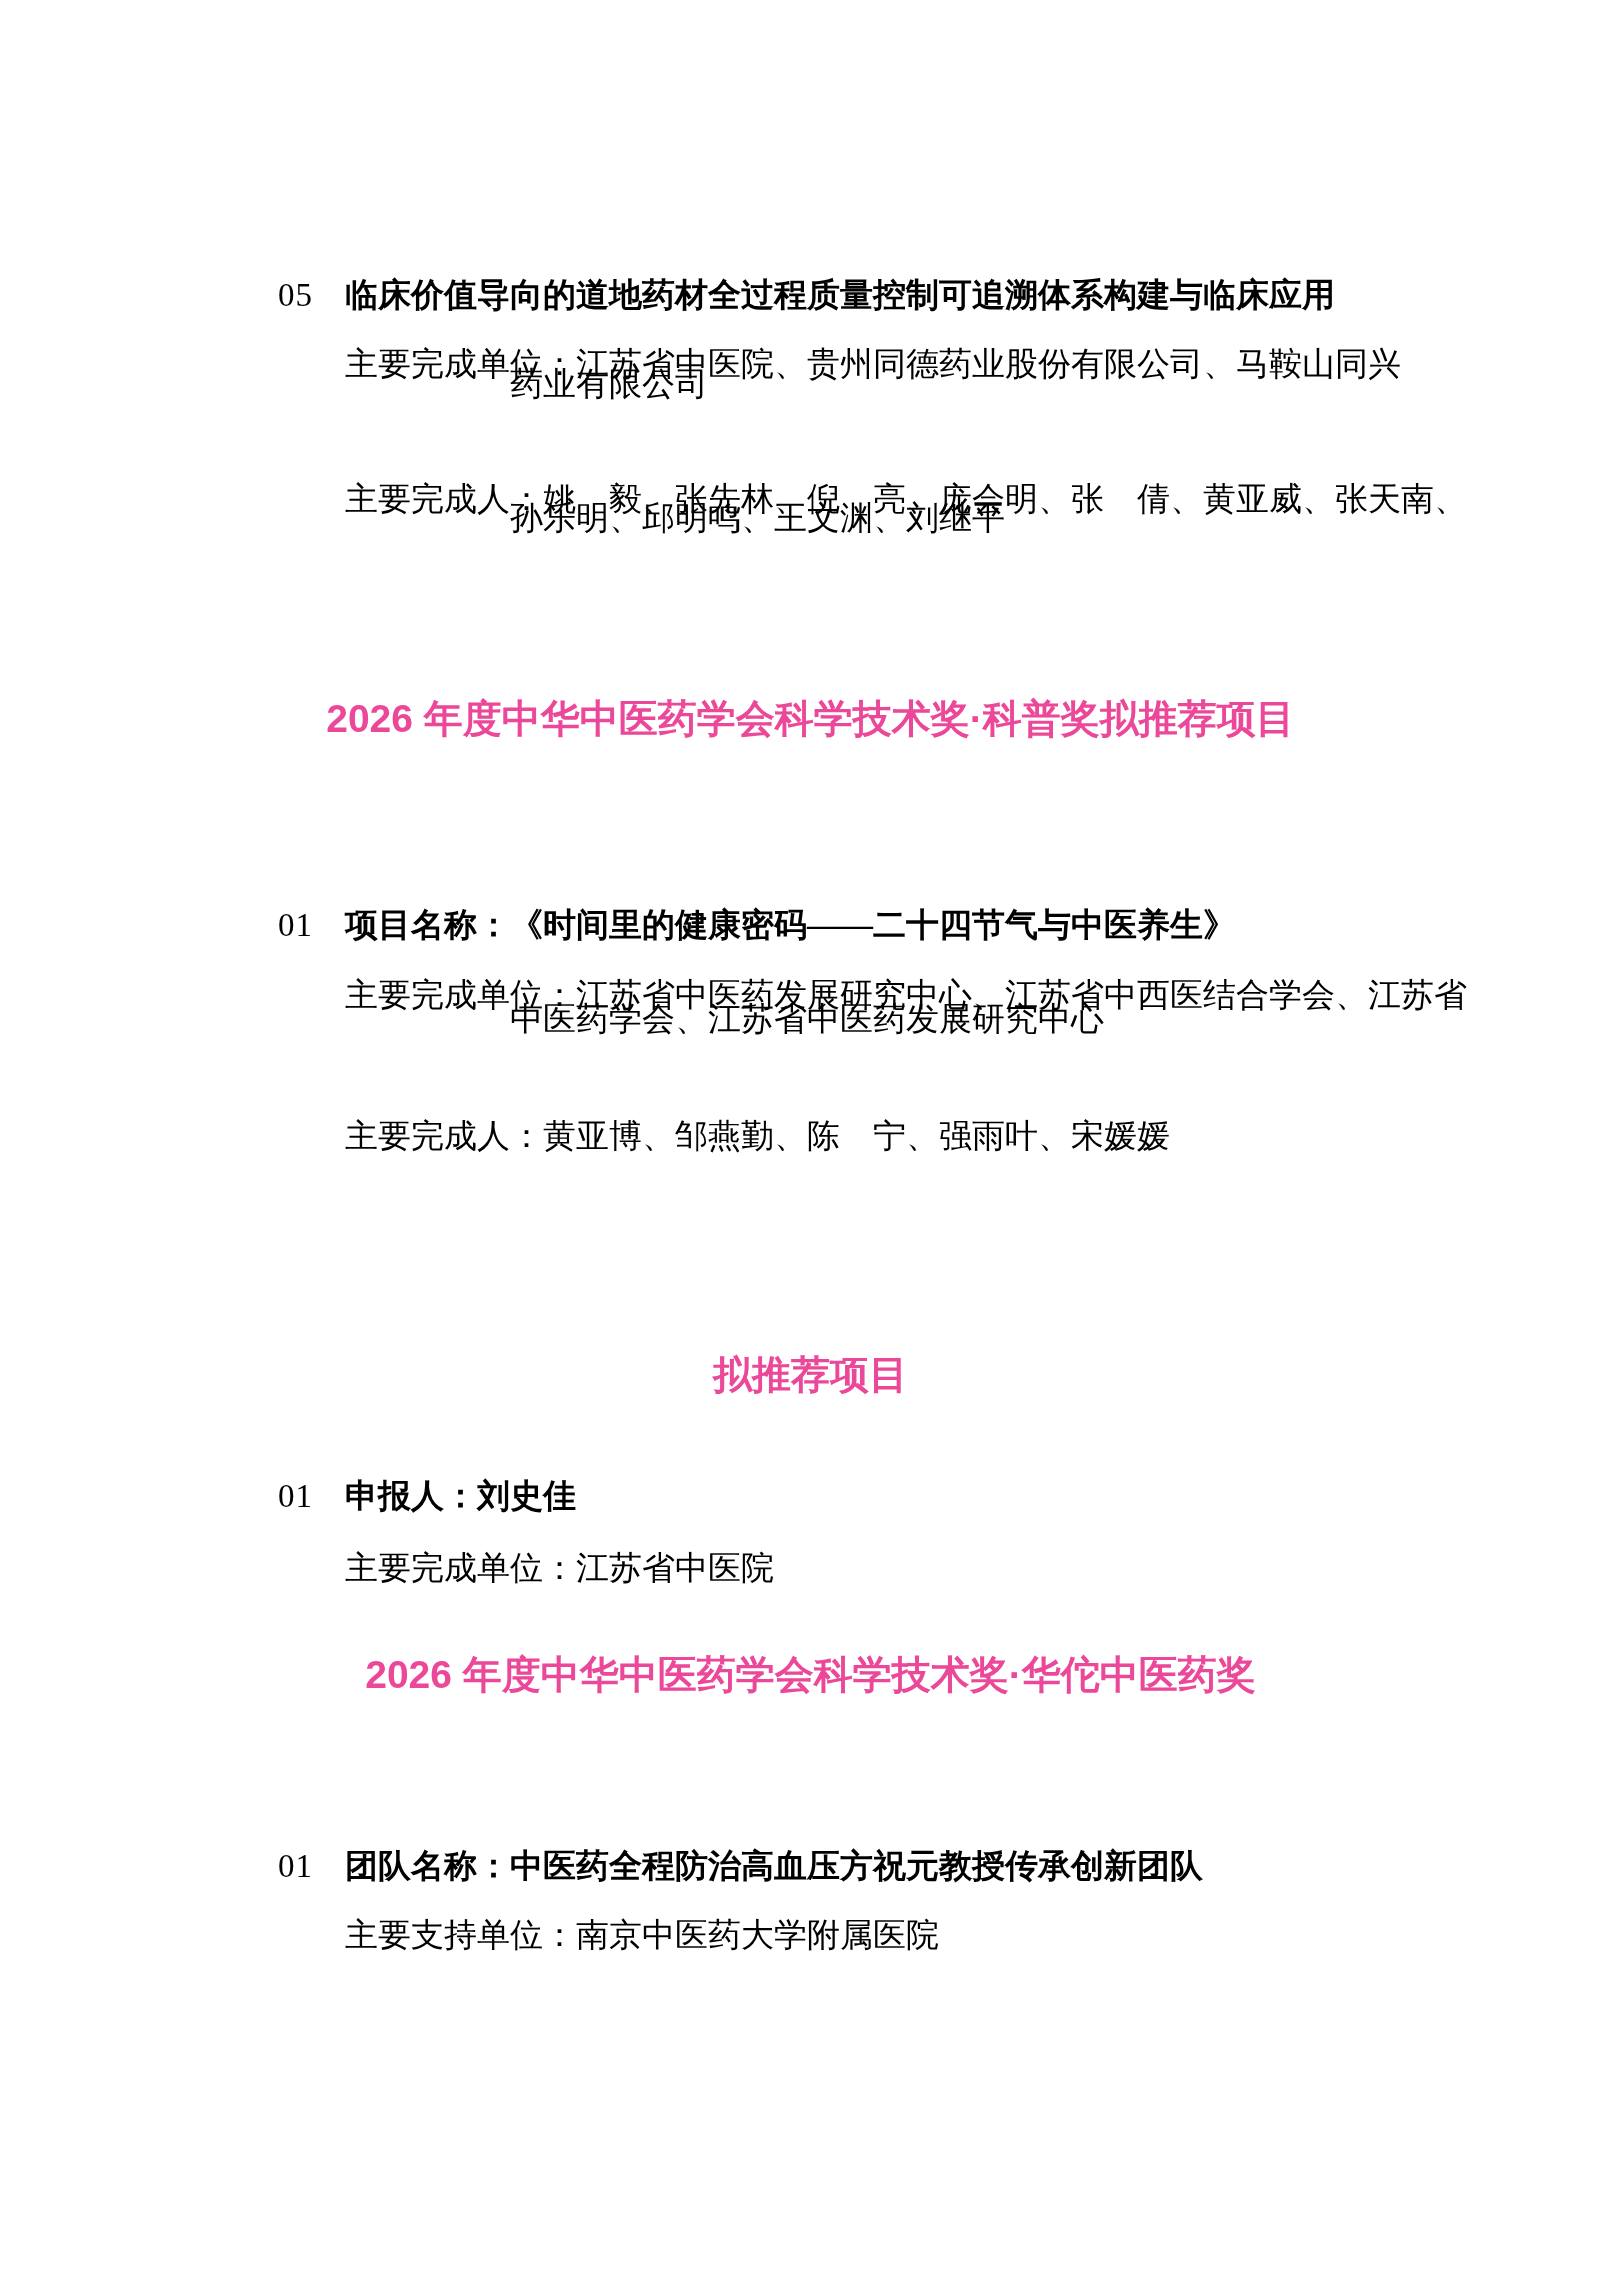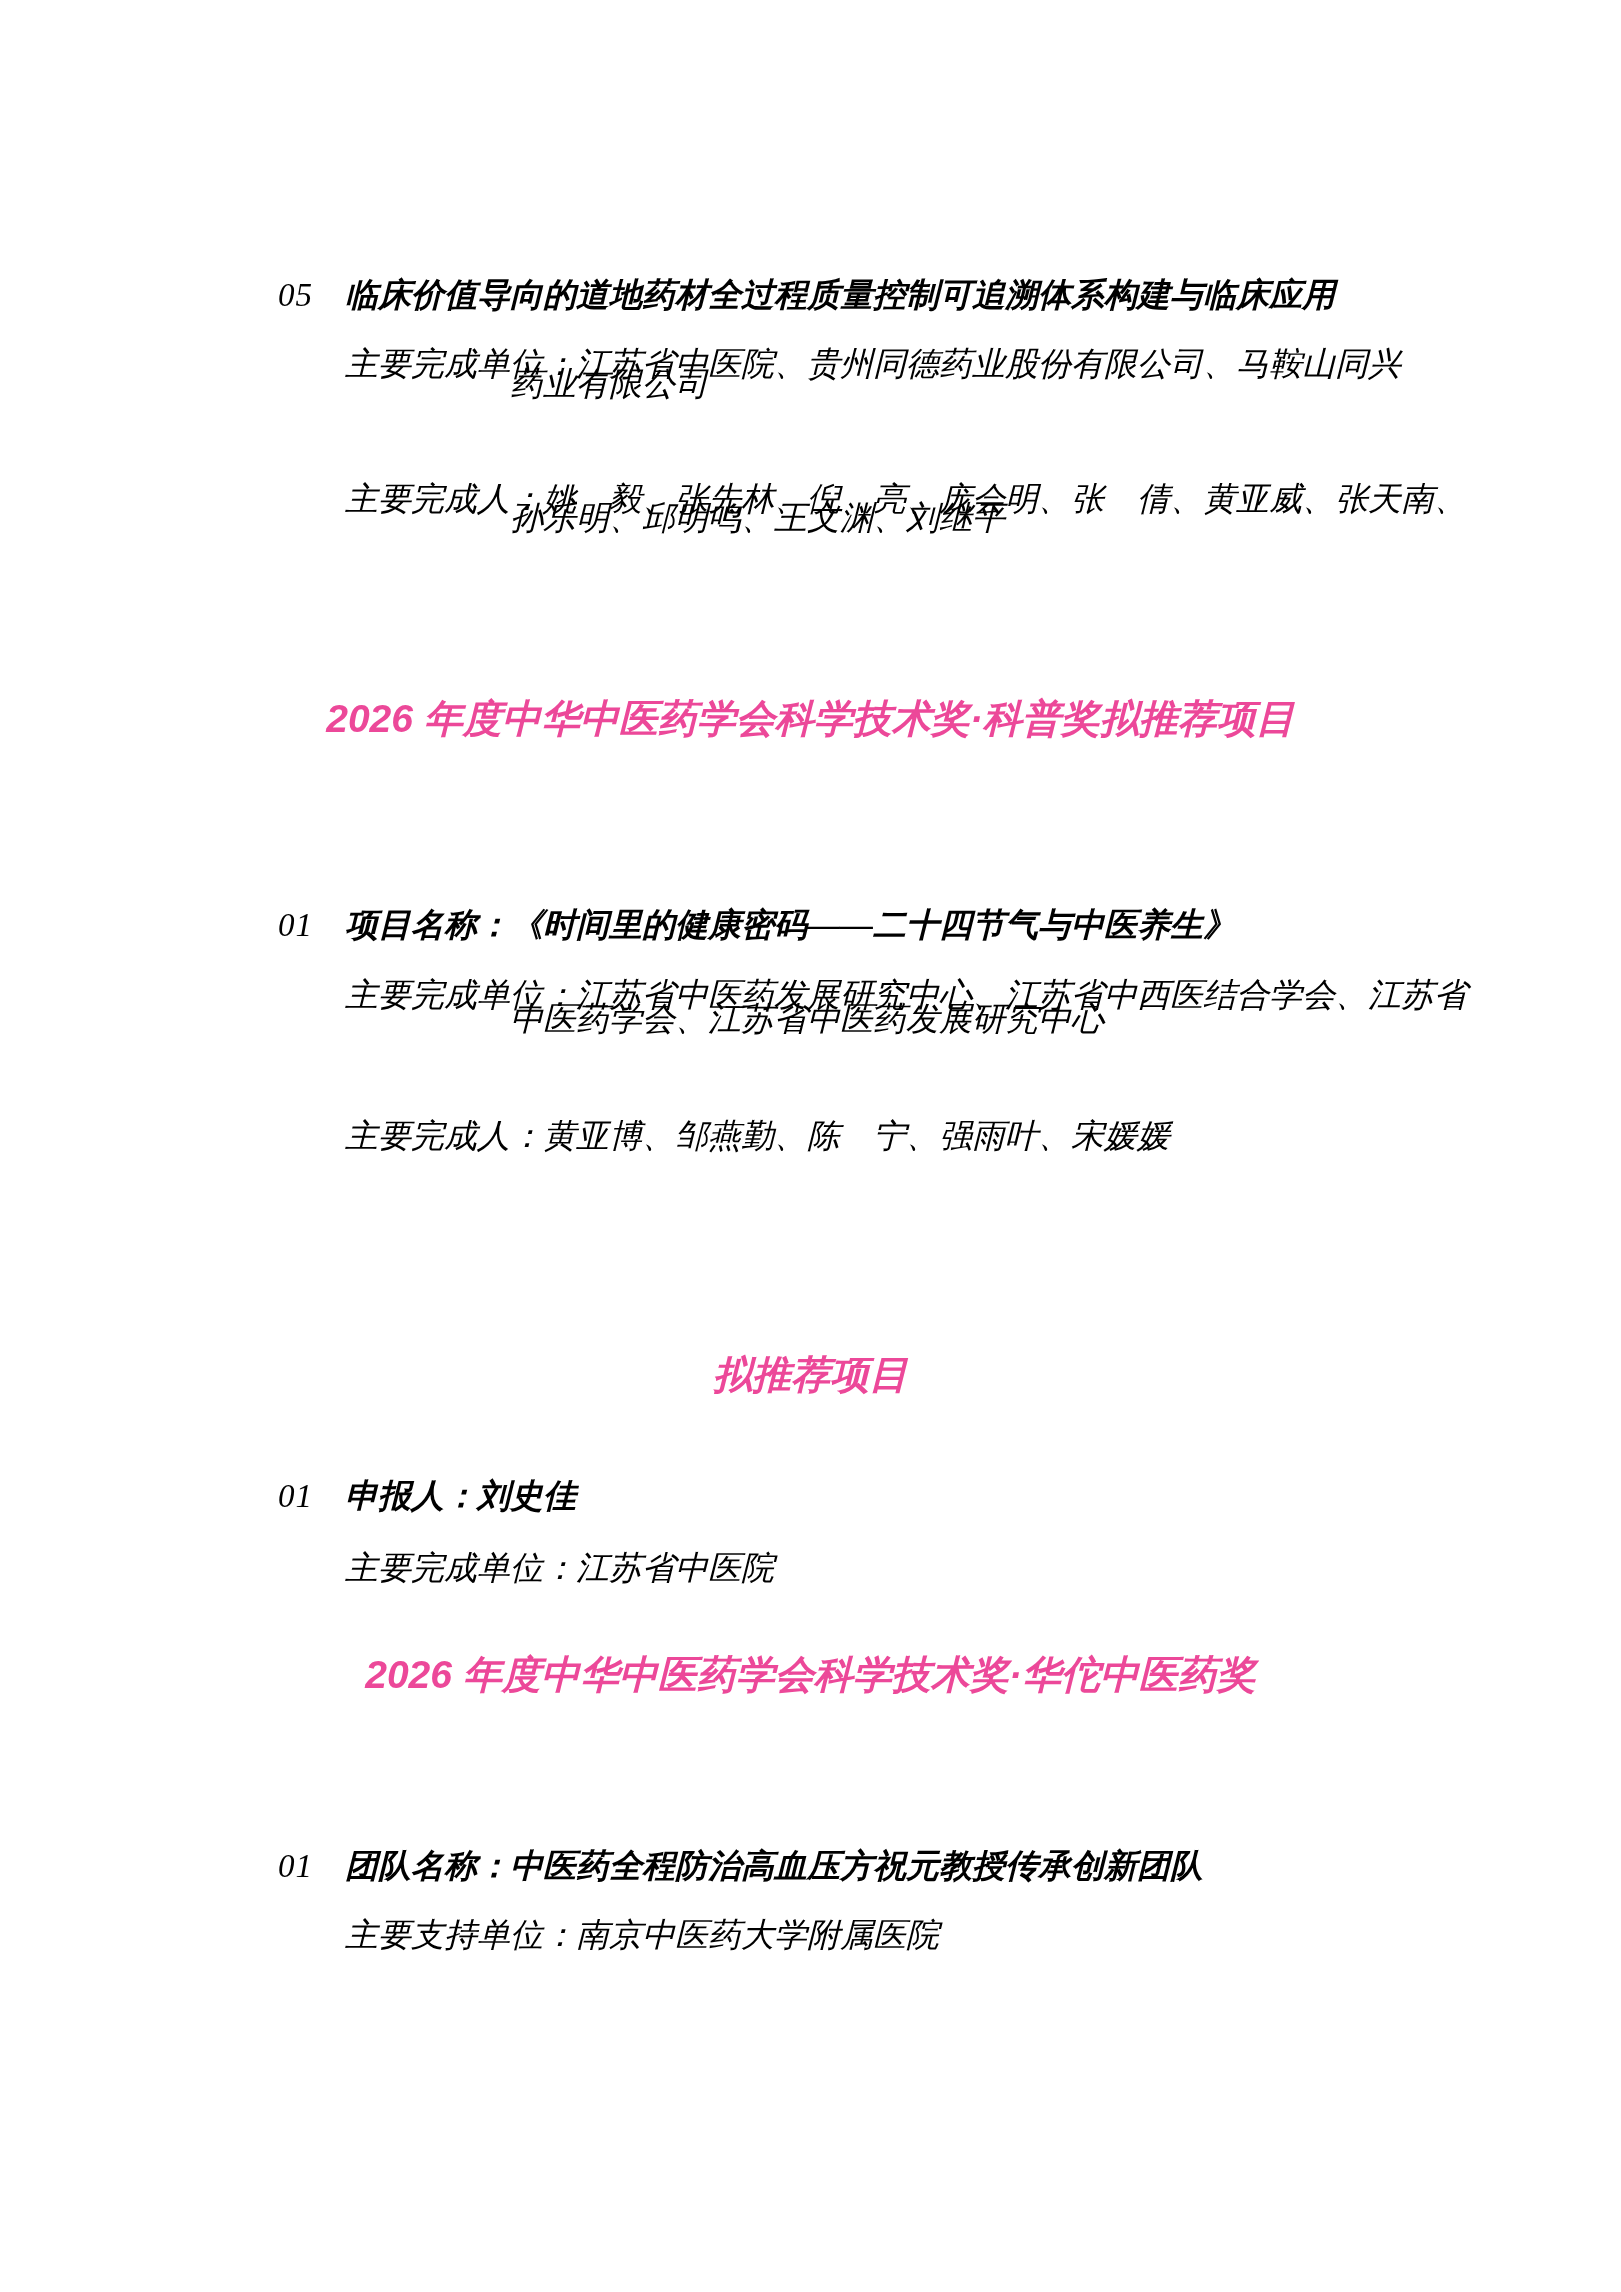--- a/index.html
+++ b/index.html
@@ -4,21 +4,20 @@
 <style>
   html, body { margin: 0; padding: 0; background: #ffffff; }
   .page {
     position: relative;
     width: 1621px;
     height: 2190px;
     background: #ffffff;
     color: #000000;
     font-family: "Liberation Serif", serif;
     overflow: hidden;
-    font-style: italic;
   }
   .line {
     position: absolute;
     font-size: 33px;
     line-height: 47px;
     white-space: pre;
     color: #000000;
   }
   .item-line { left: 245px; }
   .label-line { left: 312px; }

